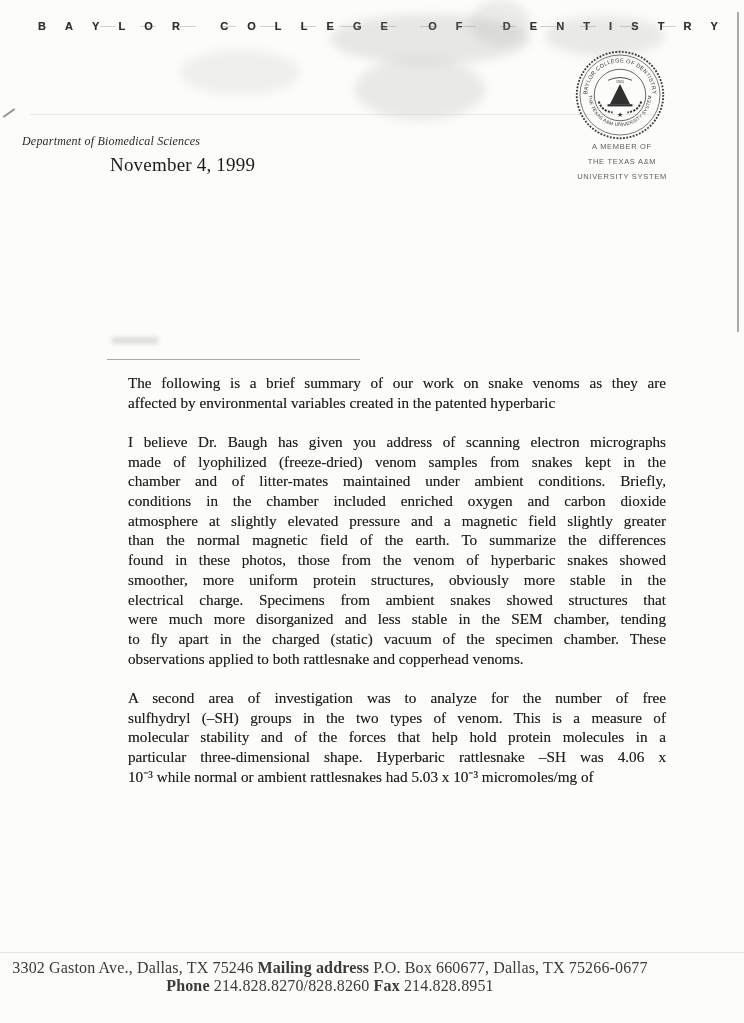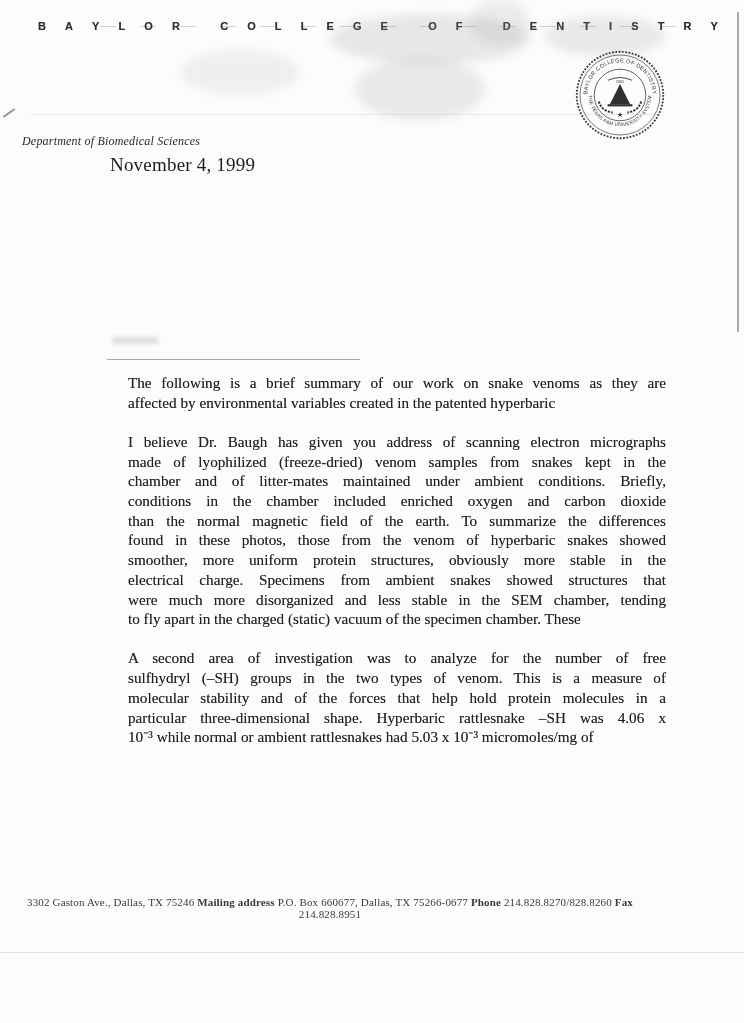--- a/index.html
+++ b/index.html
@@ -53,22 +53,22 @@
   .para{margin:0 0 19.5px 0;}
   .pline{
     font-size:15.2px;line-height:19.7px;
     text-align:justify;text-align-last:justify;
     text-shadow:0 0 .45px rgba(20,20,20,.5);
     white-space:normal;
   }
   .para .pline:last-child{text-align-last:left;}
   
   .footer{
-    position:absolute;left:0;top:896px;width:660px;text-align:center;
-    font-size:11px;color:#3a3a3a;letter-spacing:.15px;
+    position:absolute;left:0;top:959px;width:660px;text-align:center;
+    font-size:16px;color:#3a3a3a;letter-spacing:.15px;
   }
   .footer .seg{font-weight:400;}
   .footer .seg.bold{font-weight:700;}
 </style>
 </head>
 <body>
 
 <div class="page">
 
   <div class="banner-rule"></div>
@@ -129,41 +129,48 @@
       <text x="50" y="36.5" text-anchor="middle" font-family="Liberation Sans, sans-serif" font-size="3.8" fill="#333">1905</text>
       <polygon points="50,38 39,60 61,60" fill="#2f2f2f"></polygon>
       <rect x="36.5" y="60" width="27" height="2.4" fill="#2f2f2f"></rect>
       <path d="M 27,57 C 29,64 34,68 42,69" fill="none" stroke="#333" stroke-width="2.2" stroke-dasharray="2.4 1.4"></path>
       <path d="M 73,57 C 71,64 66,68 58,69" fill="none" stroke="#333" stroke-width="2.2" stroke-dasharray="2.4 1.4"></path>
       <text x="50" y="73.5" text-anchor="middle" font-size="7.5" fill="#2f2f2f">★</text>
     </svg>
   </div>
 
   <div class="dept">Department of Biomedical Sciences</div>
+  <div class="member">
+    <div>A MEMBER OF</div>
+    <div>THE TEXAS A&amp;M</div>
+    <div>UNIVERSITY SYSTEM</div>
+  </div>
   <div class="date">November 4, 1999</div>
 
   <div class="redact-smudge"></div>
   <div class="redact-line"></div>
 
   <div class="body-block">
     <div class="para">
         <div class="pline">The following is a brief summary of our work on snake venoms as they are</div>
         <div class="pline">affected by environmental variables created in the patented hyperbaric</div>
       </div>
     <div class="para">
         <div class="pline">I believe Dr. Baugh has given you address of scanning electron micrographs</div>
         <div class="pline">made of lyophilized (freeze-dried) venom samples from snakes kept in the</div>
         <div class="pline">chamber and of litter-mates maintained under ambient conditions. Briefly,</div>
         <div class="pline">conditions in the chamber included enriched oxygen and carbon dioxide</div>
+        <div class="pline">atmosphere at slightly elevated pressure and a magnetic field slightly greater</div>
         <div class="pline">than the normal magnetic field of the earth. To summarize the differences</div>
         <div class="pline">found in these photos, those from the venom of hyperbaric snakes showed</div>
         <div class="pline">smoother, more uniform protein structures, obviously more stable in the</div>
         <div class="pline">electrical charge. Specimens from ambient snakes showed structures that</div>
         <div class="pline">were much more disorganized and less stable in the SEM chamber, tending</div>
         <div class="pline">to fly apart in the charged (static) vacuum of the specimen chamber. These</div>
+        <div class="pline">observations applied to both rattlesnake and copperhead venoms.</div>
       </div>
     <div class="para">
         <div class="pline">A second area of investigation was to analyze for the number of free</div>
         <div class="pline">sulfhydryl (–SH) groups in the two types of venom. This is a measure of</div>
         <div class="pline">molecular stability and of the forces that help hold protein molecules in a</div>
         <div class="pline">particular three-dimensional shape. Hyperbaric rattlesnake –SH was 4.06 x</div>
         <div class="pline">10⁻³ while normal or ambient rattlesnakes had 5.03 x 10⁻³ micromoles/mg of</div>
       </div>
   </div>
 

